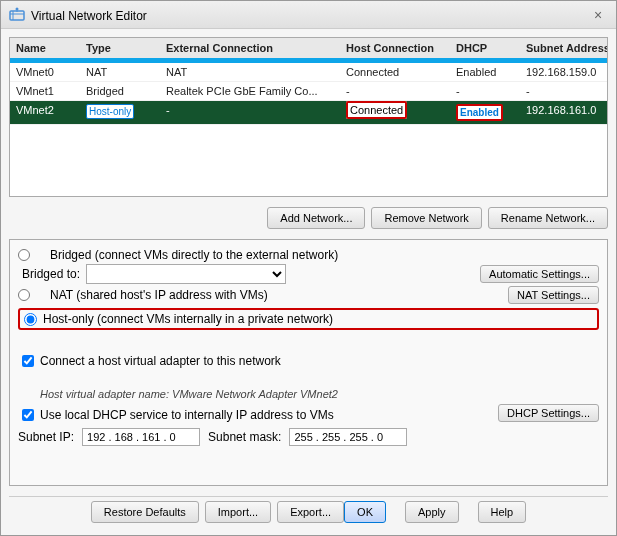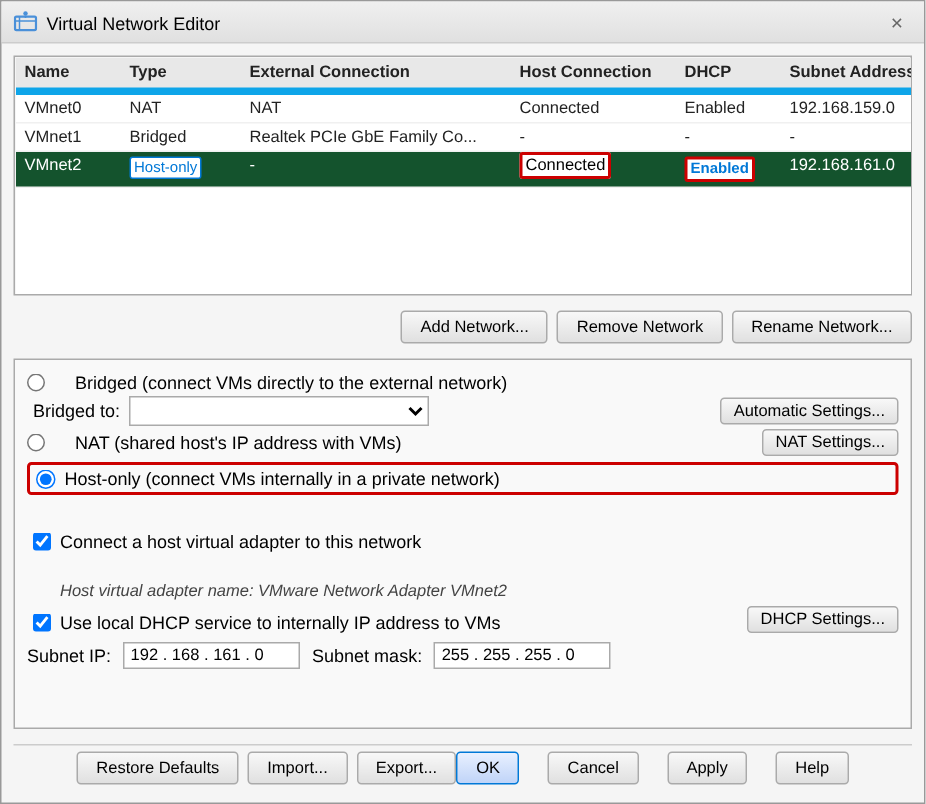--- a/index.html
+++ b/index.html
@@ -372,19 +372,18 @@
     </div>
 
     <div class="footer-row">
       <div class="footer-left">
         <button class="btn">Restore Defaults</button>
         <button class="btn">Import...</button>
         <button class="btn">Export...</button>
       </div>
       <div class="footer-right">
         <button class="btn primary">OK</button>
-        <button class="btn">Cancel</button>
         <button class="btn">Apply</button>
         <button class="btn">Help</button>
       </div>
     </div>
   </div>
 </div>
 
 </body></html>

